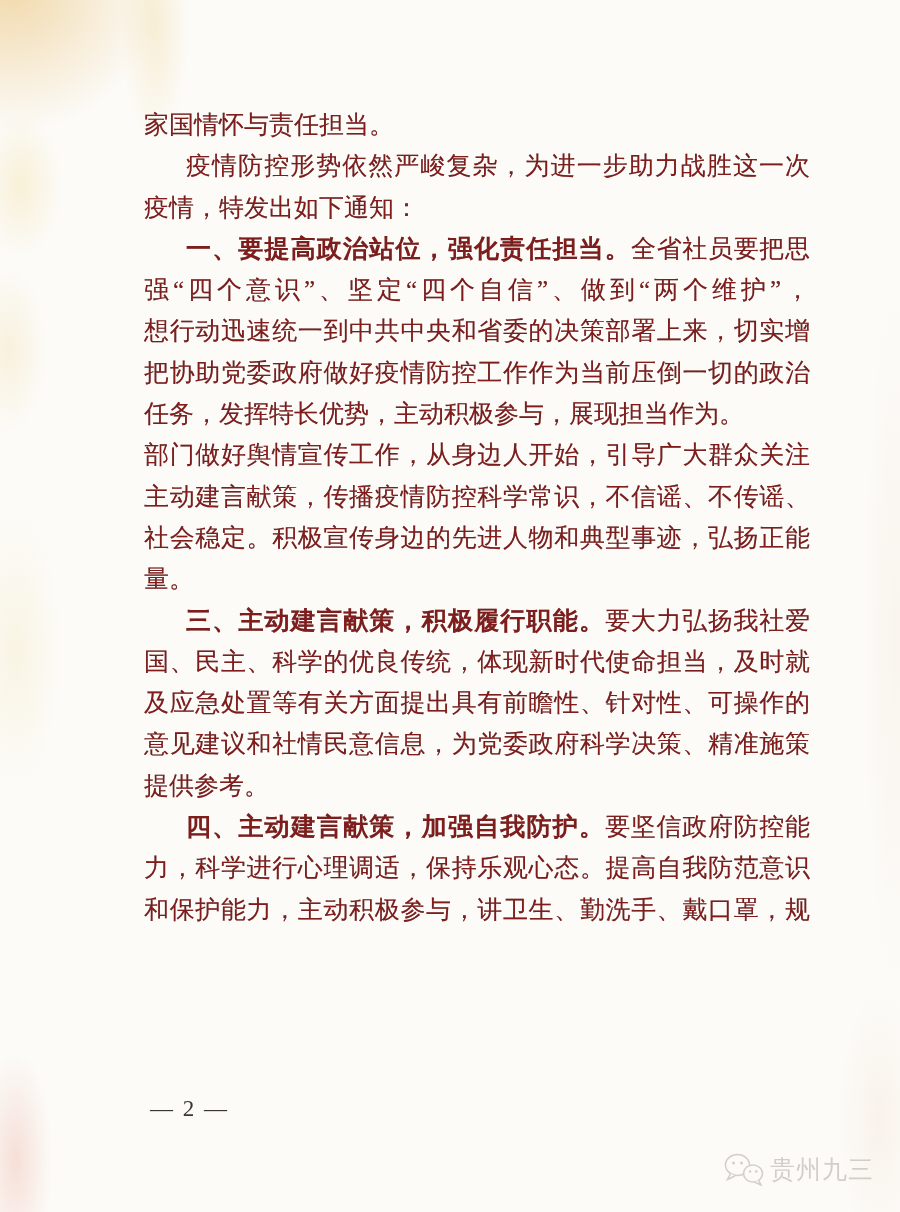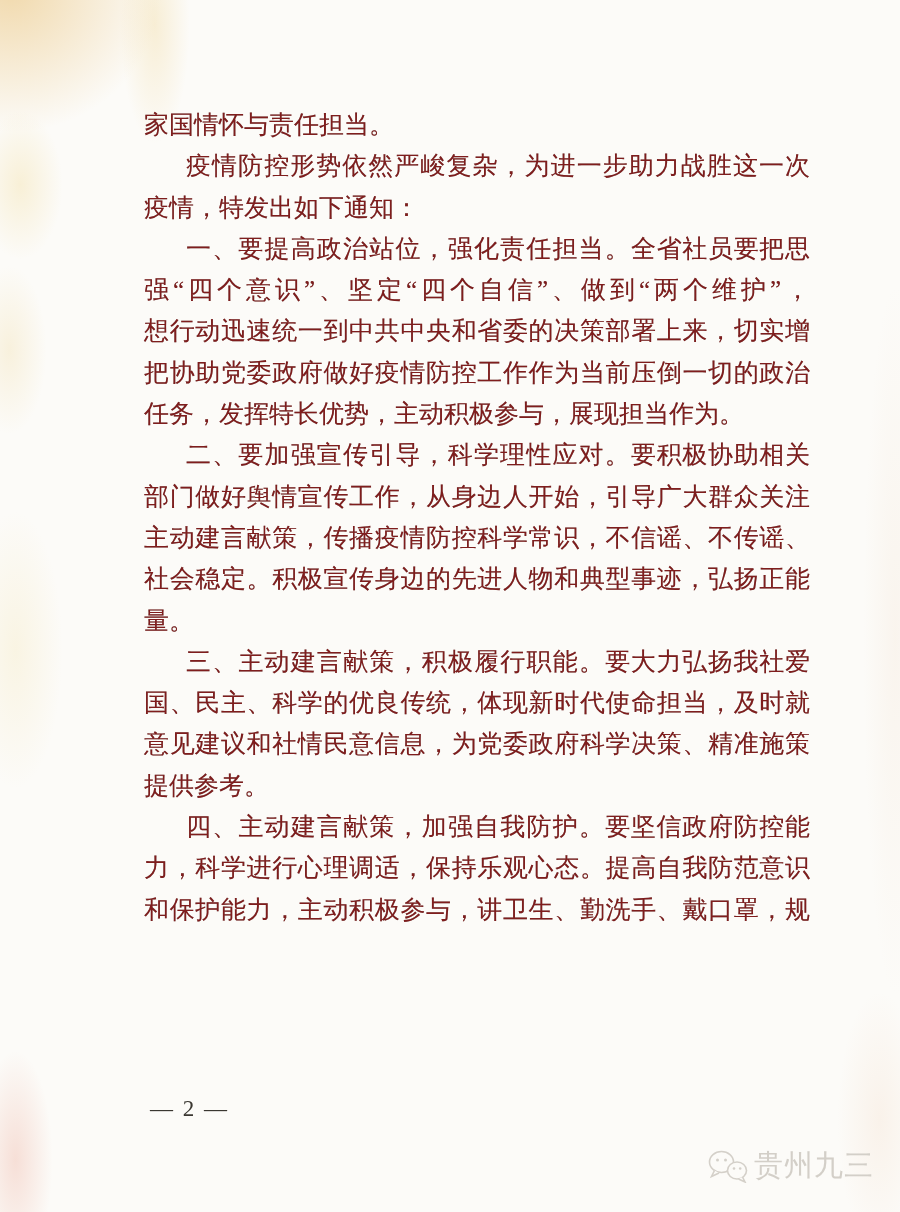--- a/index.html
+++ b/index.html
@@ -49,21 +49,21 @@
     font-size: 25px;
     text-align: justify;
     text-shadow: 0 0 0.5px rgba(40,36,30,0.45);
     white-space: nowrap;
   }
   .line.fill { text-align-last: justify; white-space: normal; }
   .line.indent { text-indent: 42px; }
   .seg { font-family: "Liberation Serif", "DejaVu Serif", serif; }
   .seg.bold {
     font-family: "Liberation Sans", "DejaVu Sans", sans-serif;
-    font-weight: 400;
+    font-weight: 700;
     letter-spacing: 0.5px;
   }
 
   .page-number {
     position: absolute;
     left: 150px;
     top: 1096px;
     font-size: 23px;
     letter-spacing: 2px;
     color: #3a3731;
@@ -71,21 +71,21 @@
   }
 
   .watermark {
     position: absolute;
     right: 26px;
     bottom: 26px;
     display: flex;
     align-items: center;
     gap: 5px;
     color: #d3cfc8;
-    font-size: 29px;
+    font-size: 25px;
     letter-spacing: 1px;
     font-family: "Liberation Sans", "DejaVu Sans", sans-serif;
     user-select: none;
   }
   .watermark svg { display: block; }
 </style>
 </head>
 <body>
 
 <div class="page">
@@ -101,27 +101,27 @@
 
   <div class="doc-body">
       <div class="line"><span class="seg">家国情怀与责任担当。</span></div>
       <div class="line indent fill"><span class="seg">疫情防控形势依然严峻复杂，为进一步助力战胜这一次</span></div>
       <div class="line"><span class="seg">疫情，特发出如下通知：</span></div>
       <div class="line indent fill"><span class="seg bold">一、要提高政治站位，强化责任担当。</span><span class="seg">全省社员要把思</span></div>
       <div class="line fill"><span class="seg">强“四个意识”、坚定“四个自信”、做到“两个维护”，</span></div>
       <div class="line fill"><span class="seg">想行动迅速统一到中共中央和省委的决策部署上来，切实增</span></div>
       <div class="line fill"><span class="seg">把协助党委政府做好疫情防控工作作为当前压倒一切的政治</span></div>
       <div class="line"><span class="seg">任务，发挥特长优势，主动积极参与，展现担当作为。</span></div>
-      <div class="line indent fill"><span class="seg bold">二、要加强宣传引导，科学理性应对。</span><span class="seg">要积极协助相关</span></div>
       <div class="line fill"><span class="seg">部门做好舆情宣传工作，从身边人开始，引导广大群众关注</span></div>
       <div class="line fill"><span class="seg">主动建言献策，传播疫情防控科学常识，不信谣、不传谣、</span></div>
       <div class="line fill"><span class="seg">社会稳定。积极宣传身边的先进人物和典型事迹，弘扬正能</span></div>
       <div class="line"><span class="seg">量。</span></div>
       <div class="line indent fill"><span class="seg bold">三、主动建言献策，积极履行职能。</span><span class="seg">要大力弘扬我社爱</span></div>
       <div class="line fill"><span class="seg">国、民主、科学的优良传统，体现新时代使命担当，及时就</span></div>
+      <div class="line fill"><span class="seg">及应急处置等有关方面提出具有前瞻性、针对性、可操作的</span></div>
       <div class="line fill"><span class="seg">意见建议和社情民意信息，为党委政府科学决策、精准施策</span></div>
       <div class="line"><span class="seg">提供参考。</span></div>
       <div class="line indent fill"><span class="seg bold">四、主动建言献策，加强自我防护。</span><span class="seg">要坚信政府防控能</span></div>
       <div class="line fill"><span class="seg">力，科学进行心理调适，保持乐观心态。提高自我防范意识</span></div>
       <div class="line fill"><span class="seg">和保护能力，主动积极参与，讲卫生、勤洗手、戴口罩，规</span></div>
     </div>
 
   <div class="page-number">— 2 —</div>
 
   <div class="watermark">

